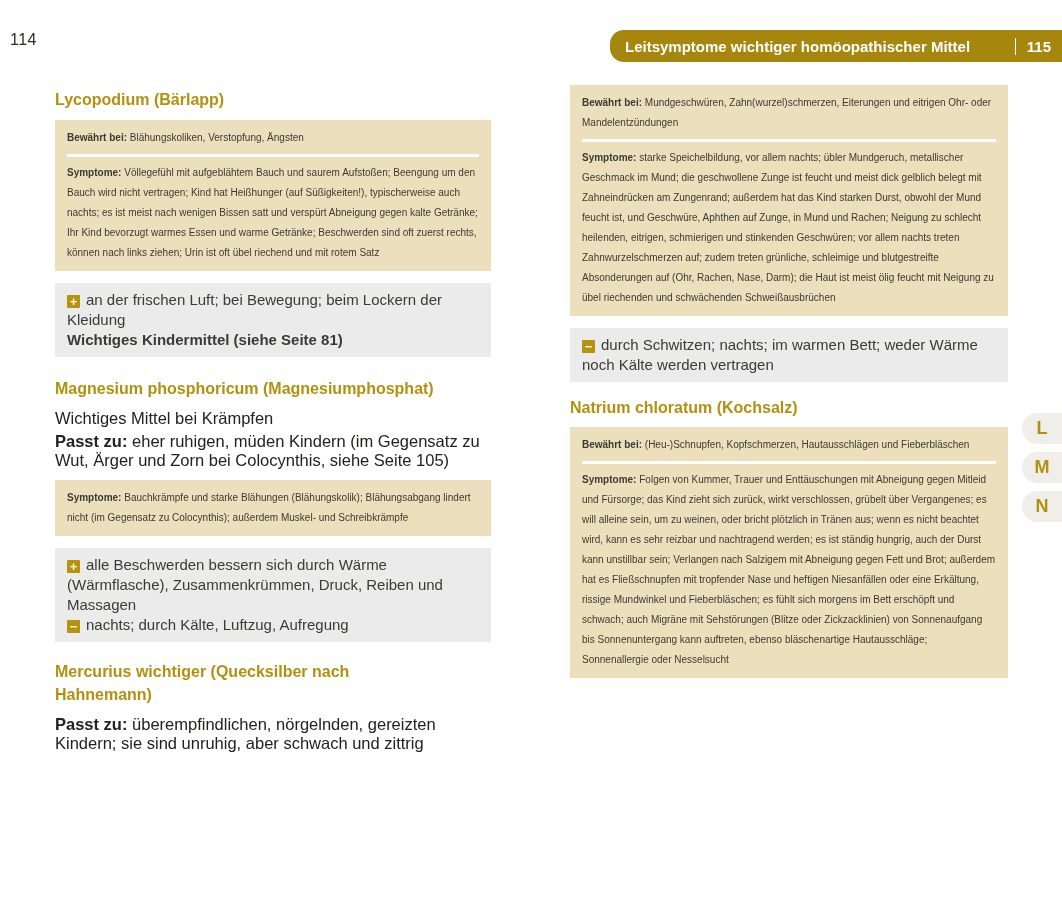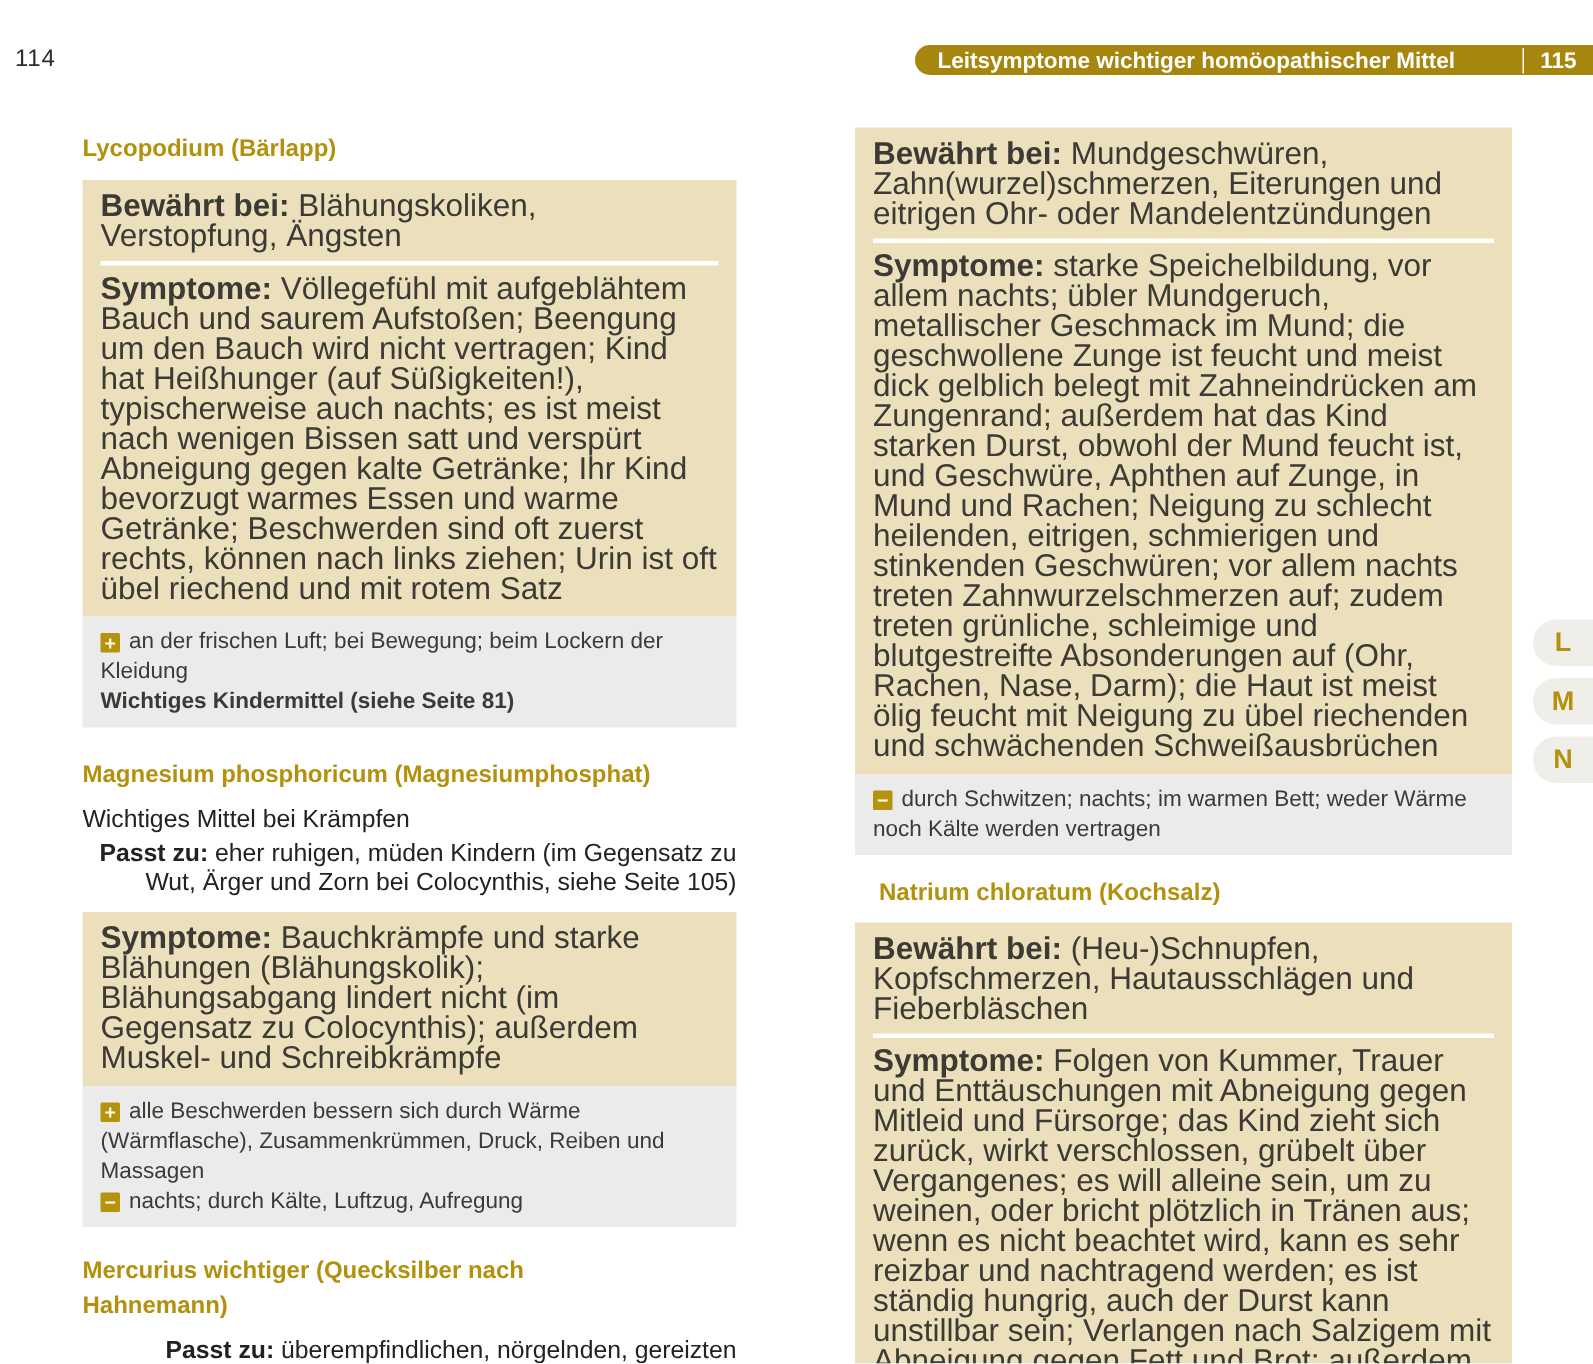--- a/index.html
+++ b/index.html
@@ -10,21 +10,21 @@
     overflow:hidden;
     font-family:"Liberation Sans",sans-serif;
     color:var(--c-text,#3b3a34);
   }
   
   .pageno-left{
     position:absolute;left:10px;top:31px;
     font-size:16px;color:#2e2c28;letter-spacing:0.5px;
   }
   .header-bar{
-    position:absolute;left:610px;right:0;top:30px;height:20px;
+    position:absolute;left:610px;right:0;top:30px;height:32px;
     background:var(--c-headerbar,#a6860d);
     border-radius:14px 0 0 14px;
     display:flex;align-items:center;
     padding-left:15px;box-sizing:border-box;
     color:#ffffff;
   }
   .header-title{font-size:15px;font-weight:bold;flex:1;}
   .header-sep{width:1px;height:17px;background:#ffffff;margin:0 11px 0 6px;}
   .header-pageno{font-size:15px;font-weight:bold;margin-right:11px;}
 
@@ -34,26 +34,27 @@
   .col-right{left:570px;width:438px;}
 
   h2{
     margin:0;
     font-size:16px;line-height:23px;
     font-weight:bold;
     color:var(--c-accent,#b3910e);
   }
   .col-left h2{margin-bottom:9px;}
   h2.mercurius{max-width:372px;}
-  h2.natrium{margin-top:14px;margin-bottom:8px;margin-left:16px;}
+  h2.natrium{margin-top:14px;margin-bottom:8px;}
 
   .tanbox{
     background:var(--c-tan,#ecdfbb);
     padding:8px 12px;
-    font-size:21px;line-height:20px;
+    font-size:10px;line-height:20px;
+    margin-bottom:12px;
   }
   .tanbox .divider{border-top:3px solid #ffffff;margin:6px 0 6px 0;}
   .b{font-weight:bold;}
 
   .graybox{
     background:var(--c-gray,#ebebeb);
     padding:7px 12px;
     font-size:15px;line-height:20px;
     margin-bottom:12px;
   }
@@ -65,21 +66,21 @@
     font-size:13px;font-weight:bold;line-height:13px;
     margin-right:6px;vertical-align:-1px;
     border-radius:1px;
   }
   .serif{
     font-family:Liberation Sans, sans-serif;
     font-size:16.5px;line-height:19px;
     color:#232220;
     margin:0 0 4px 0;
   }
-  .serif.passt{margin-bottom:10px;text-align:right;}
+  .serif.passt{margin-bottom:10px;}
   .mag-heading{margin-top:20px;}
   .merc-heading{margin-top:18px;}
 
   
   .tabs{
     position:absolute;right:0;top:413px;
     display:flex;flex-direction:column;gap:8px;
   }
   .tab{
     width:40px;height:31px;

